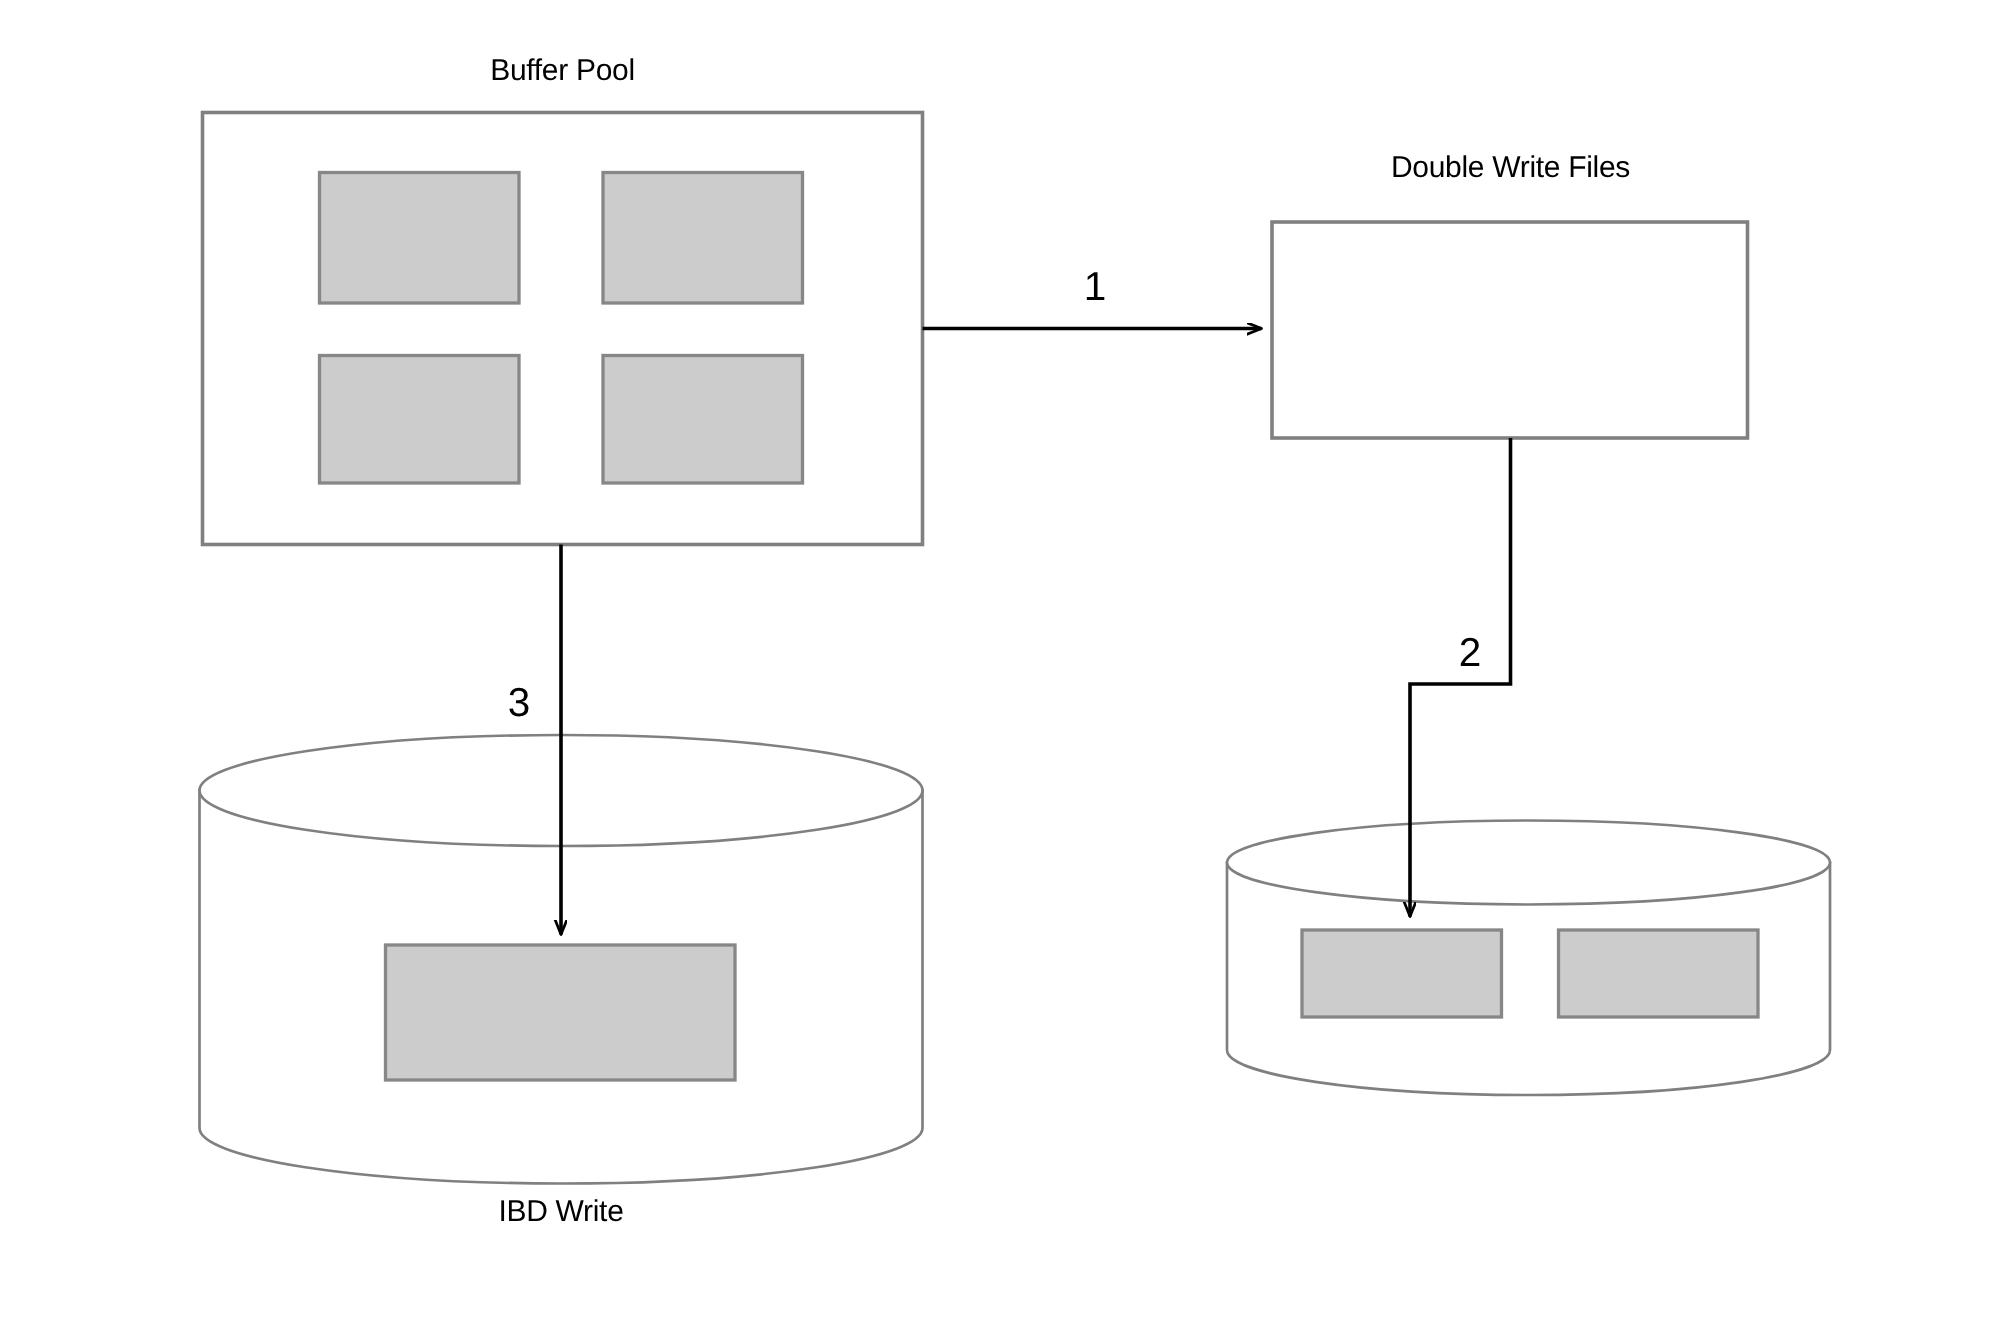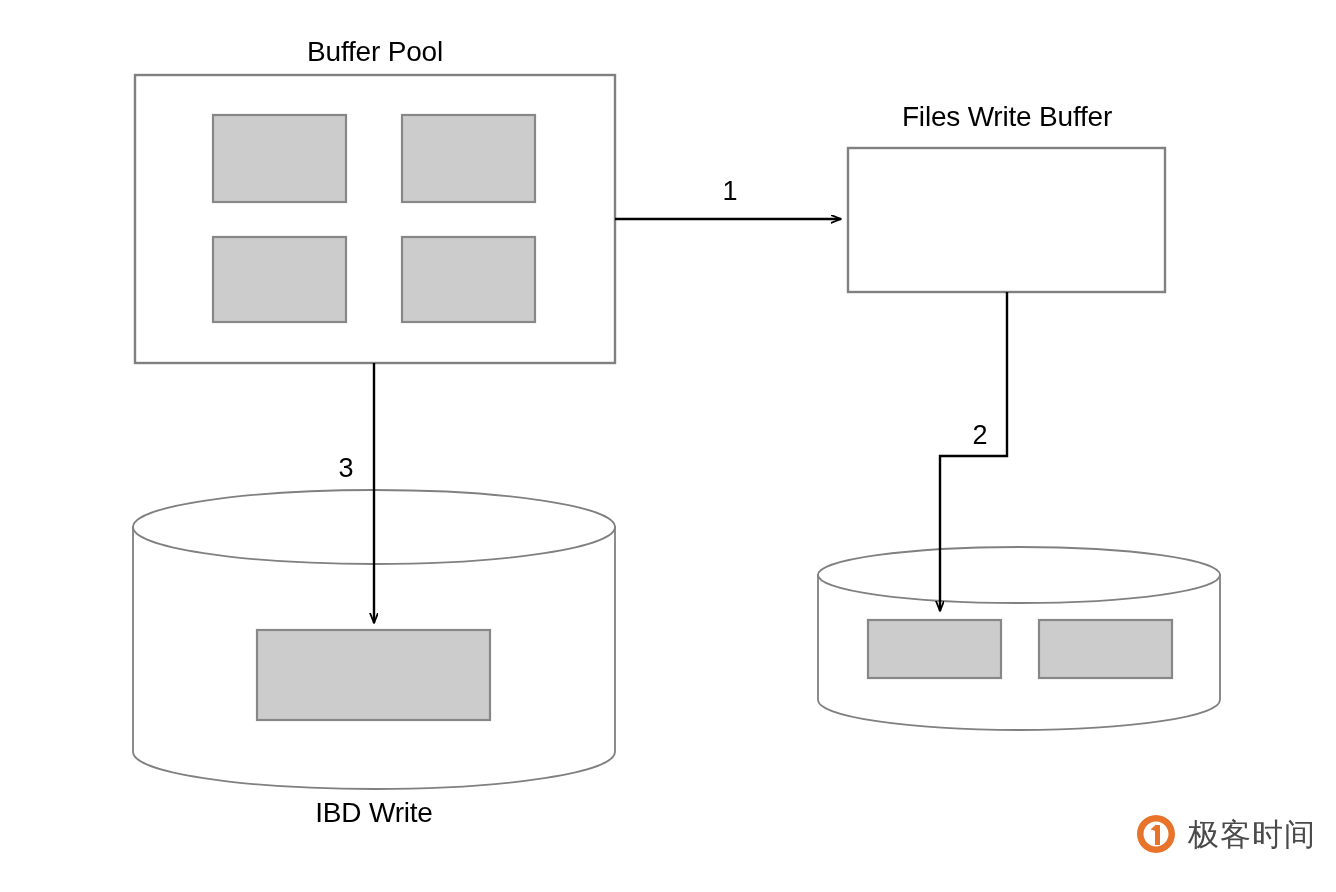--- a/index.html
+++ b/index.html
@@ -22,21 +22,21 @@
   svg.diagram {
     position: absolute;
     left: 0;
     top: 0;
     width: 1336px;
     height: 892px;
   }
   .node-label {
     position: absolute;
     font-family: "Liberation Sans", sans-serif;
-    font-size: 28px;
+    font-size: 20px;
     color: #000000;
     white-space: nowrap;
     text-align: center;
     letter-spacing: -0.2px;
   }
   .edge-label {
     position: absolute;
     font-family: "Liberation Sans", sans-serif;
     font-size: 27px;
     color: #000000;
@@ -112,36 +112,25 @@
 
     <path d="M615,219 L841,219" fill="none" stroke="#000000" stroke-width="2.4" marker-end="url(#arrowhead)"></path>
 
     <path d="M1007,292 L1007,456 L940,456 L940,611" fill="none" stroke="#000000" stroke-width="2.4" stroke-linejoin="miter" marker-end="url(#arrowhead)"></path>
 
     <path d="M374,363 L374,623" fill="none" stroke="#000000" stroke-width="2.4" marker-end="url(#arrowhead)"></path>
   </svg>
 
   <div class="node-label" id="label-buffer-pool">Buffer Pool</div>
 
-  <div class="node-label" id="label-dwb">Files Write Buffer</div>
+  <div class="node-label" id="label-dwb">Double Write Files</div>
 
   <div class="node-label" id="label-ibd">IBD Write</div>
 
 
   <div class="edge-label" id="label-edge-1">1</div>
 
   <div class="edge-label" id="label-edge-2">2</div>
 
   <div class="edge-label" id="label-edge-3">3</div>
 
-  <div class="watermark">
-    <div class="watermark-mark">
-      <svg viewBox="0 0 44 44" width="44" height="44" xmlns="http://www.w3.org/2000/svg">
-        <path d="M22 3 C11.5 3 3 11.5 3 22 C3 32.5 11.5 41 22 41 C32.5 41 41 32.5 41 22 C41 11.5 32.5 3 22 3 Z
-                 M22 9.5 C28.9 9.5 34.5 15.1 34.5 22 C34.5 28.9 28.9 34.5 22 34.5 C15.1 34.5 9.5 28.9 9.5 22 C9.5 15.1 15.1 9.5 22 9.5 Z" fill="#e8742c" fill-rule="evenodd"></path>
-        <path d="M21 13 L26 13 L26 33 L21 33 Z" fill="#e8742c"></path>
-        <path d="M16.5 17.5 L21.5 13 L21.5 19 Z" fill="#e8742c"></path>
-      </svg>
-    </div>
-    <div class="watermark-text">极客时间</div>
-  </div>
 
 </div>
 
 </body></html>

